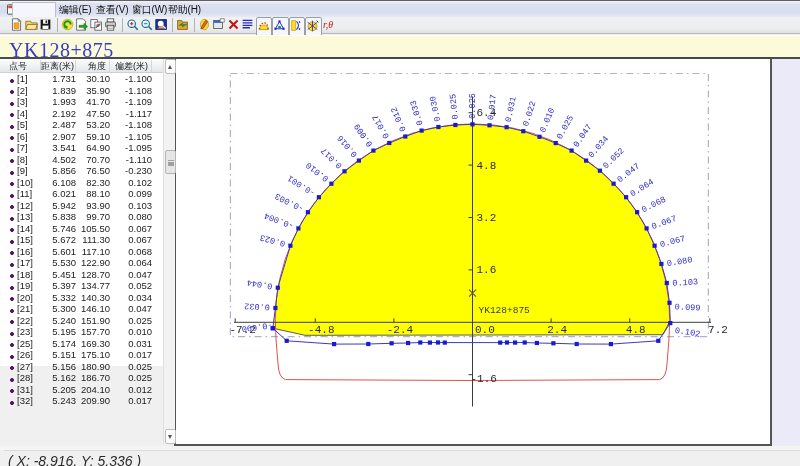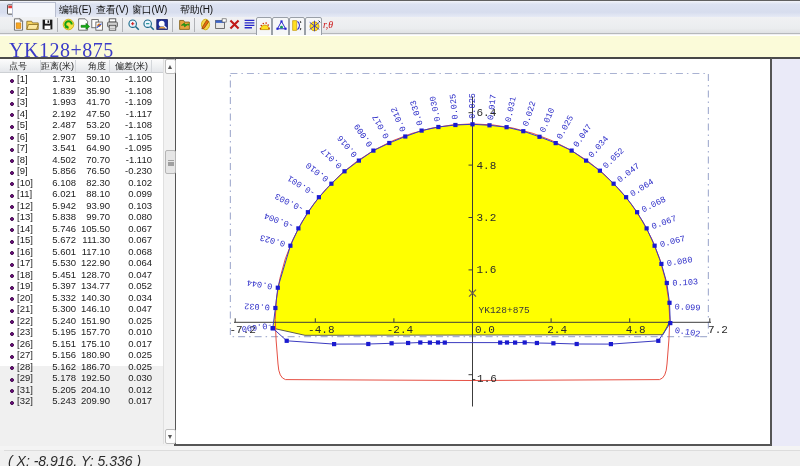--- a/index.html
+++ b/index.html
@@ -5,21 +5,21 @@
   font-family:"Liberation Sans", sans-serif; background:#f0f0f0; }
 .menubar { position:absolute; left:0; top:0; width:800px; height:17px;
   background:linear-gradient(180deg,#f2f4f9 0%,#dce2f1 20%,#d7ddee 70%,#e6eaf5 100%);
   border-top:1px solid #606060; font-size:10px; color:#111; letter-spacing:-0.2px; }
 .mi { position:absolute; top:1px; height:15px; line-height:15px; }
 .micon { position:absolute; left:7px; top:3px; width:11px; height:11px; }
 .mfirst { border:1px solid #b8bed0; background:#f4f6fb; }
 .toolbar { position:absolute; left:0; top:17px; width:800px; height:17px;
   background:linear-gradient(180deg,#f0f1f3 0%,#ebedef 70%,#dfe1e4 100%);
   border-bottom:1px solid #b6b8bc; }
-.tb { display:inline-block; width:14.5px; height:20px; text-align:right; vertical-align:top; }
+.tb { display:inline-block; width:14.5px; height:20px; text-align:left; vertical-align:top; }
 .tb svg { margin-top:1px; }
 .tg { width:16.5px; border:1px solid #9aa0a8; background:#f6f7f8; border-radius:2px; }
 .tsep { display:inline-block; width:1px; height:14px; background:#b0b2b6; margin:1px 3px 0 3px; vertical-align:top; }
 .tbi { display:inline-block; }
 .yband { position:absolute; left:0; top:35px; width:800px; height:22px; background:#fbfbd9;
   border-top:1px solid #ffffff; }
 .yband span { position:absolute; left:9px; top:2.5px; font-family:"Liberation Serif", serif;
   font-size:20px; color:#3b3bc8; letter-spacing:0.5px; }
 .hdrline { position:absolute; left:0; top:57px; width:800px; height:2px; background:#4b4b4b; }
 
@@ -54,21 +54,21 @@
 <div class="menubar">
   <svg class="micon" viewBox="0 0 13 12">
       <rect x="0.5" y="0.5" width="12" height="11" rx="1" fill="#fff" stroke="#333"></rect>
       <rect x="1.5" y="1.5" width="10" height="3" fill="#e23c3c"></rect>
       <path d="M8 11l4-3v3z" fill="#333"></path>
     </svg>
   <span class="mi mfirst" style="left:12px; padding:12px 5px;text-decoration:underline;">文件(F)</span>
   <span class="mi" style="left:59px;">编辑(E)</span>
   <span class="mi" style="left:96px;">查看(V)</span>
   <span class="mi" style="left:132px;">窗口(W)</span>
-  <span class="mi" style="left:180px;">帮助(H)</span>
+  <span class="mi" style="left:168px;">帮助(H)</span>
 </div>
 <div class="toolbar"><span style="display:inline-block;width:10px;"></span><span class="tb"><svg class="tbi" width="13" height="13" viewBox="0 0 16 16">
         <path d="M3 1h7l3 3v11H3z" fill="#fff" stroke="#555" stroke-width="1"></path>
         <path d="M10 1l3 3h-3z" fill="#ddd" stroke="#555" stroke-width=".8"></path>
         <rect x="5" y="6" width="6" height="7" fill="#f5a623" stroke="#c07000" stroke-width=".6"></rect>
       </svg></span><span class="tb"><svg class="tbi" width="13" height="13" viewBox="0 0 16 16">
         <path d="M1 4h6l1 2h7v8H1z" fill="#f7d35e" stroke="#8a6d1d" stroke-width="1"></path>
         <path d="M3 8h12l-2 6H1z" fill="#fde9a0" stroke="#8a6d1d" stroke-width="1"></path>
       </svg></span><span class="tb"><svg class="tbi" width="13" height="13" viewBox="0 0 16 16">
         <rect x="2" y="2" width="12" height="12" fill="#1a1a1a"></rect>
@@ -411,42 +411,42 @@
         <div class="c2">151.90</div>
         <div class="c3">0.025</div>
       </div>
 <div class="tr">
         <div class="c0"><span class="bul"></span>[23]</div>
         <div class="c1">5.195</div>
         <div class="c2">157.70</div>
         <div class="c3">0.010</div>
       </div>
 <div class="tr">
+        <div class="c0"><span class="bul"></span>[25]</div>
+        <div class="c1">5.174</div>
+        <div class="c2">169.30</div>
+        <div class="c3">0.031</div>
+      </div>
+<div class="tr">
         <div class="c0"><span class="bul"></span>[26]</div>
         <div class="c1">5.151</div>
         <div class="c2">175.10</div>
         <div class="c3">0.017</div>
       </div>
 <div class="tr">
         <div class="c0"><span class="bul"></span>[27]</div>
         <div class="c1">5.156</div>
         <div class="c2">180.90</div>
         <div class="c3">0.025</div>
       </div>
 <div class="tr">
         <div class="c0"><span class="bul"></span>[28]</div>
         <div class="c1">5.162</div>
         <div class="c2">186.70</div>
         <div class="c3">0.025</div>
-      </div>
-<div class="tr">
-        <div class="c0"><span class="bul"></span>[29]</div>
-        <div class="c1">5.178</div>
-        <div class="c2">192.50</div>
-        <div class="c3">0.030</div>
       </div>
 <div class="tr">
         <div class="c0"><span class="bul"></span>[31]</div>
         <div class="c1">5.205</div>
         <div class="c2">204.10</div>
         <div class="c3">0.012</div>
       </div>
 <div class="tr">
         <div class="c0"><span class="bul"></span>[32]</div>
         <div class="c1">5.243</div>

